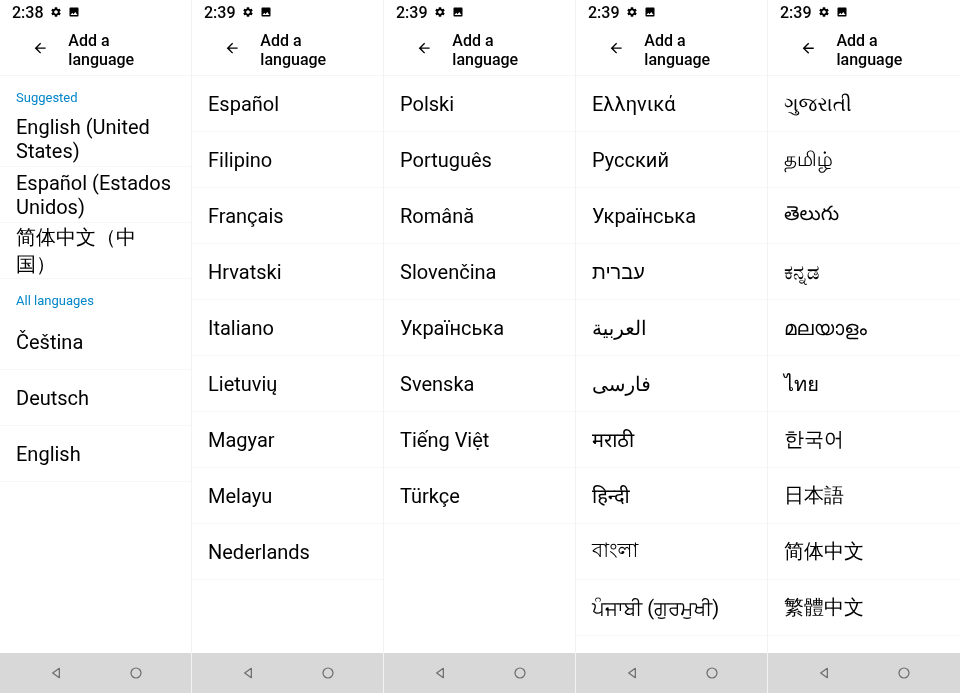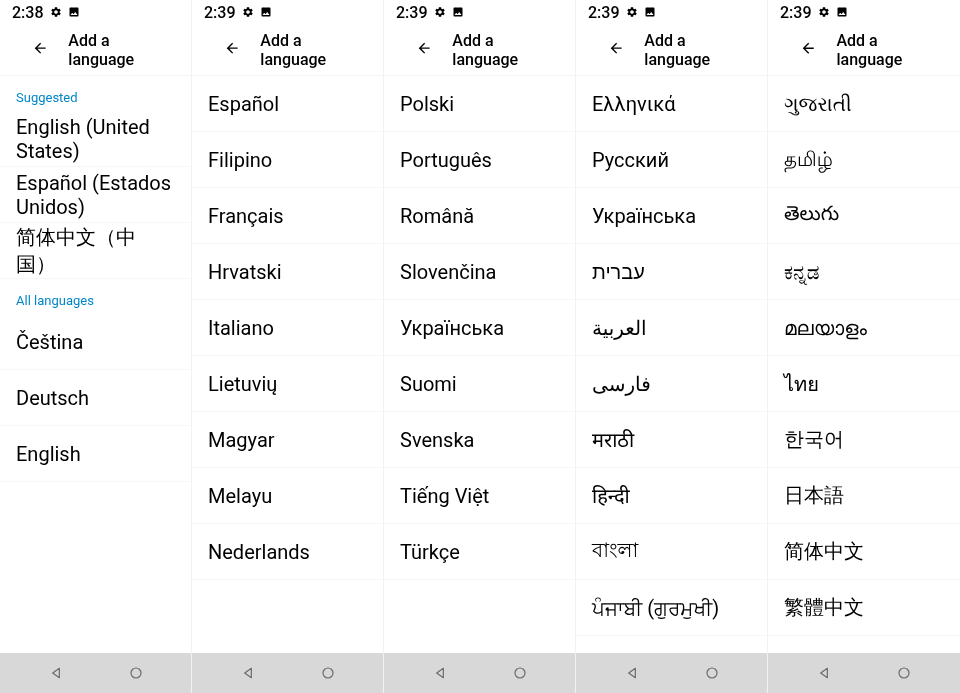--- a/index.html
+++ b/index.html
@@ -212,21 +212,20 @@
         </svg>
       </span>
     <span class="app-title">Add a language</span>
   </div>
     <div class="content">
       <div class="list-item">Polski</div>
       <div class="list-item">Português</div>
       <div class="list-item">Română</div>
       <div class="list-item">Slovenčina</div>
       <div class="list-item">Українська</div>
-      <div class="list-item">Suomi</div>
       <div class="list-item">Svenska</div>
       <div class="list-item">Tiếng Việt</div>
       <div class="list-item">Türkçe</div>
     </div>
     <div class="nav-bar">
     <span class="nav-icon">
         <svg viewBox="0 0 24 24" fill="none" stroke="currentColor" stroke-width="1.8" stroke-linejoin="round">
           <path d="M17 5 L7 12 L17 19 Z"></path>
         </svg>
       </span>

